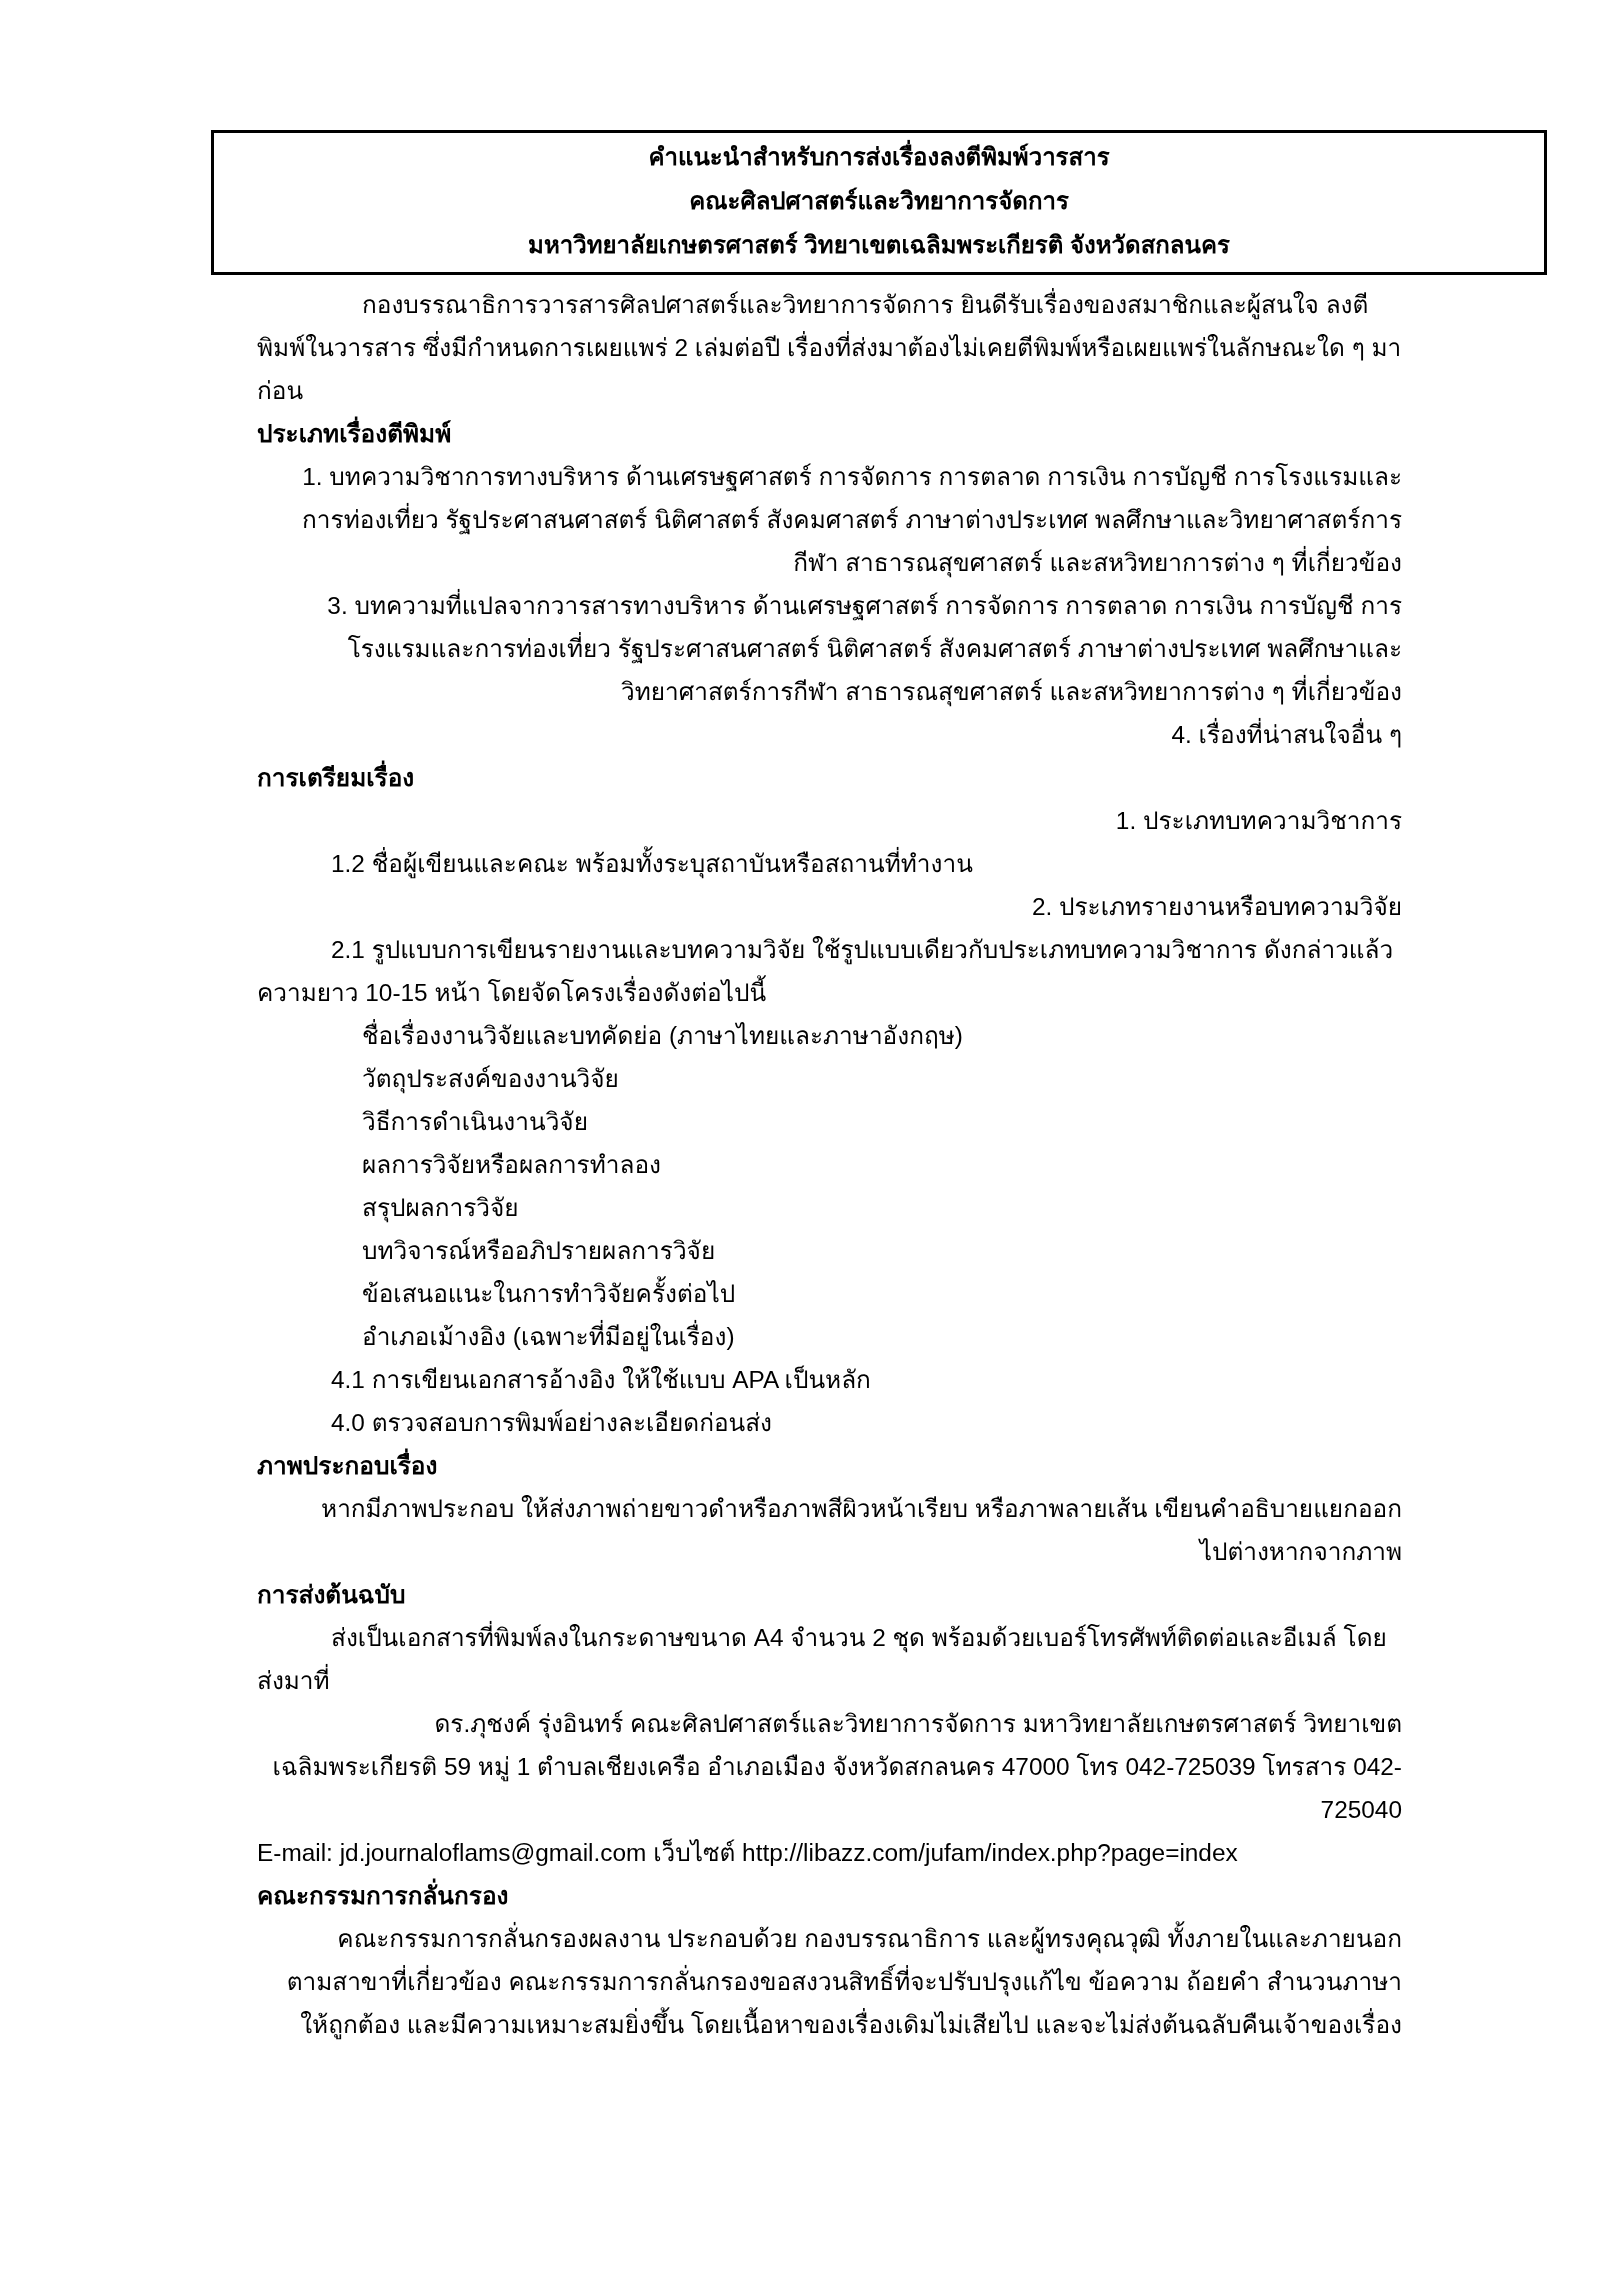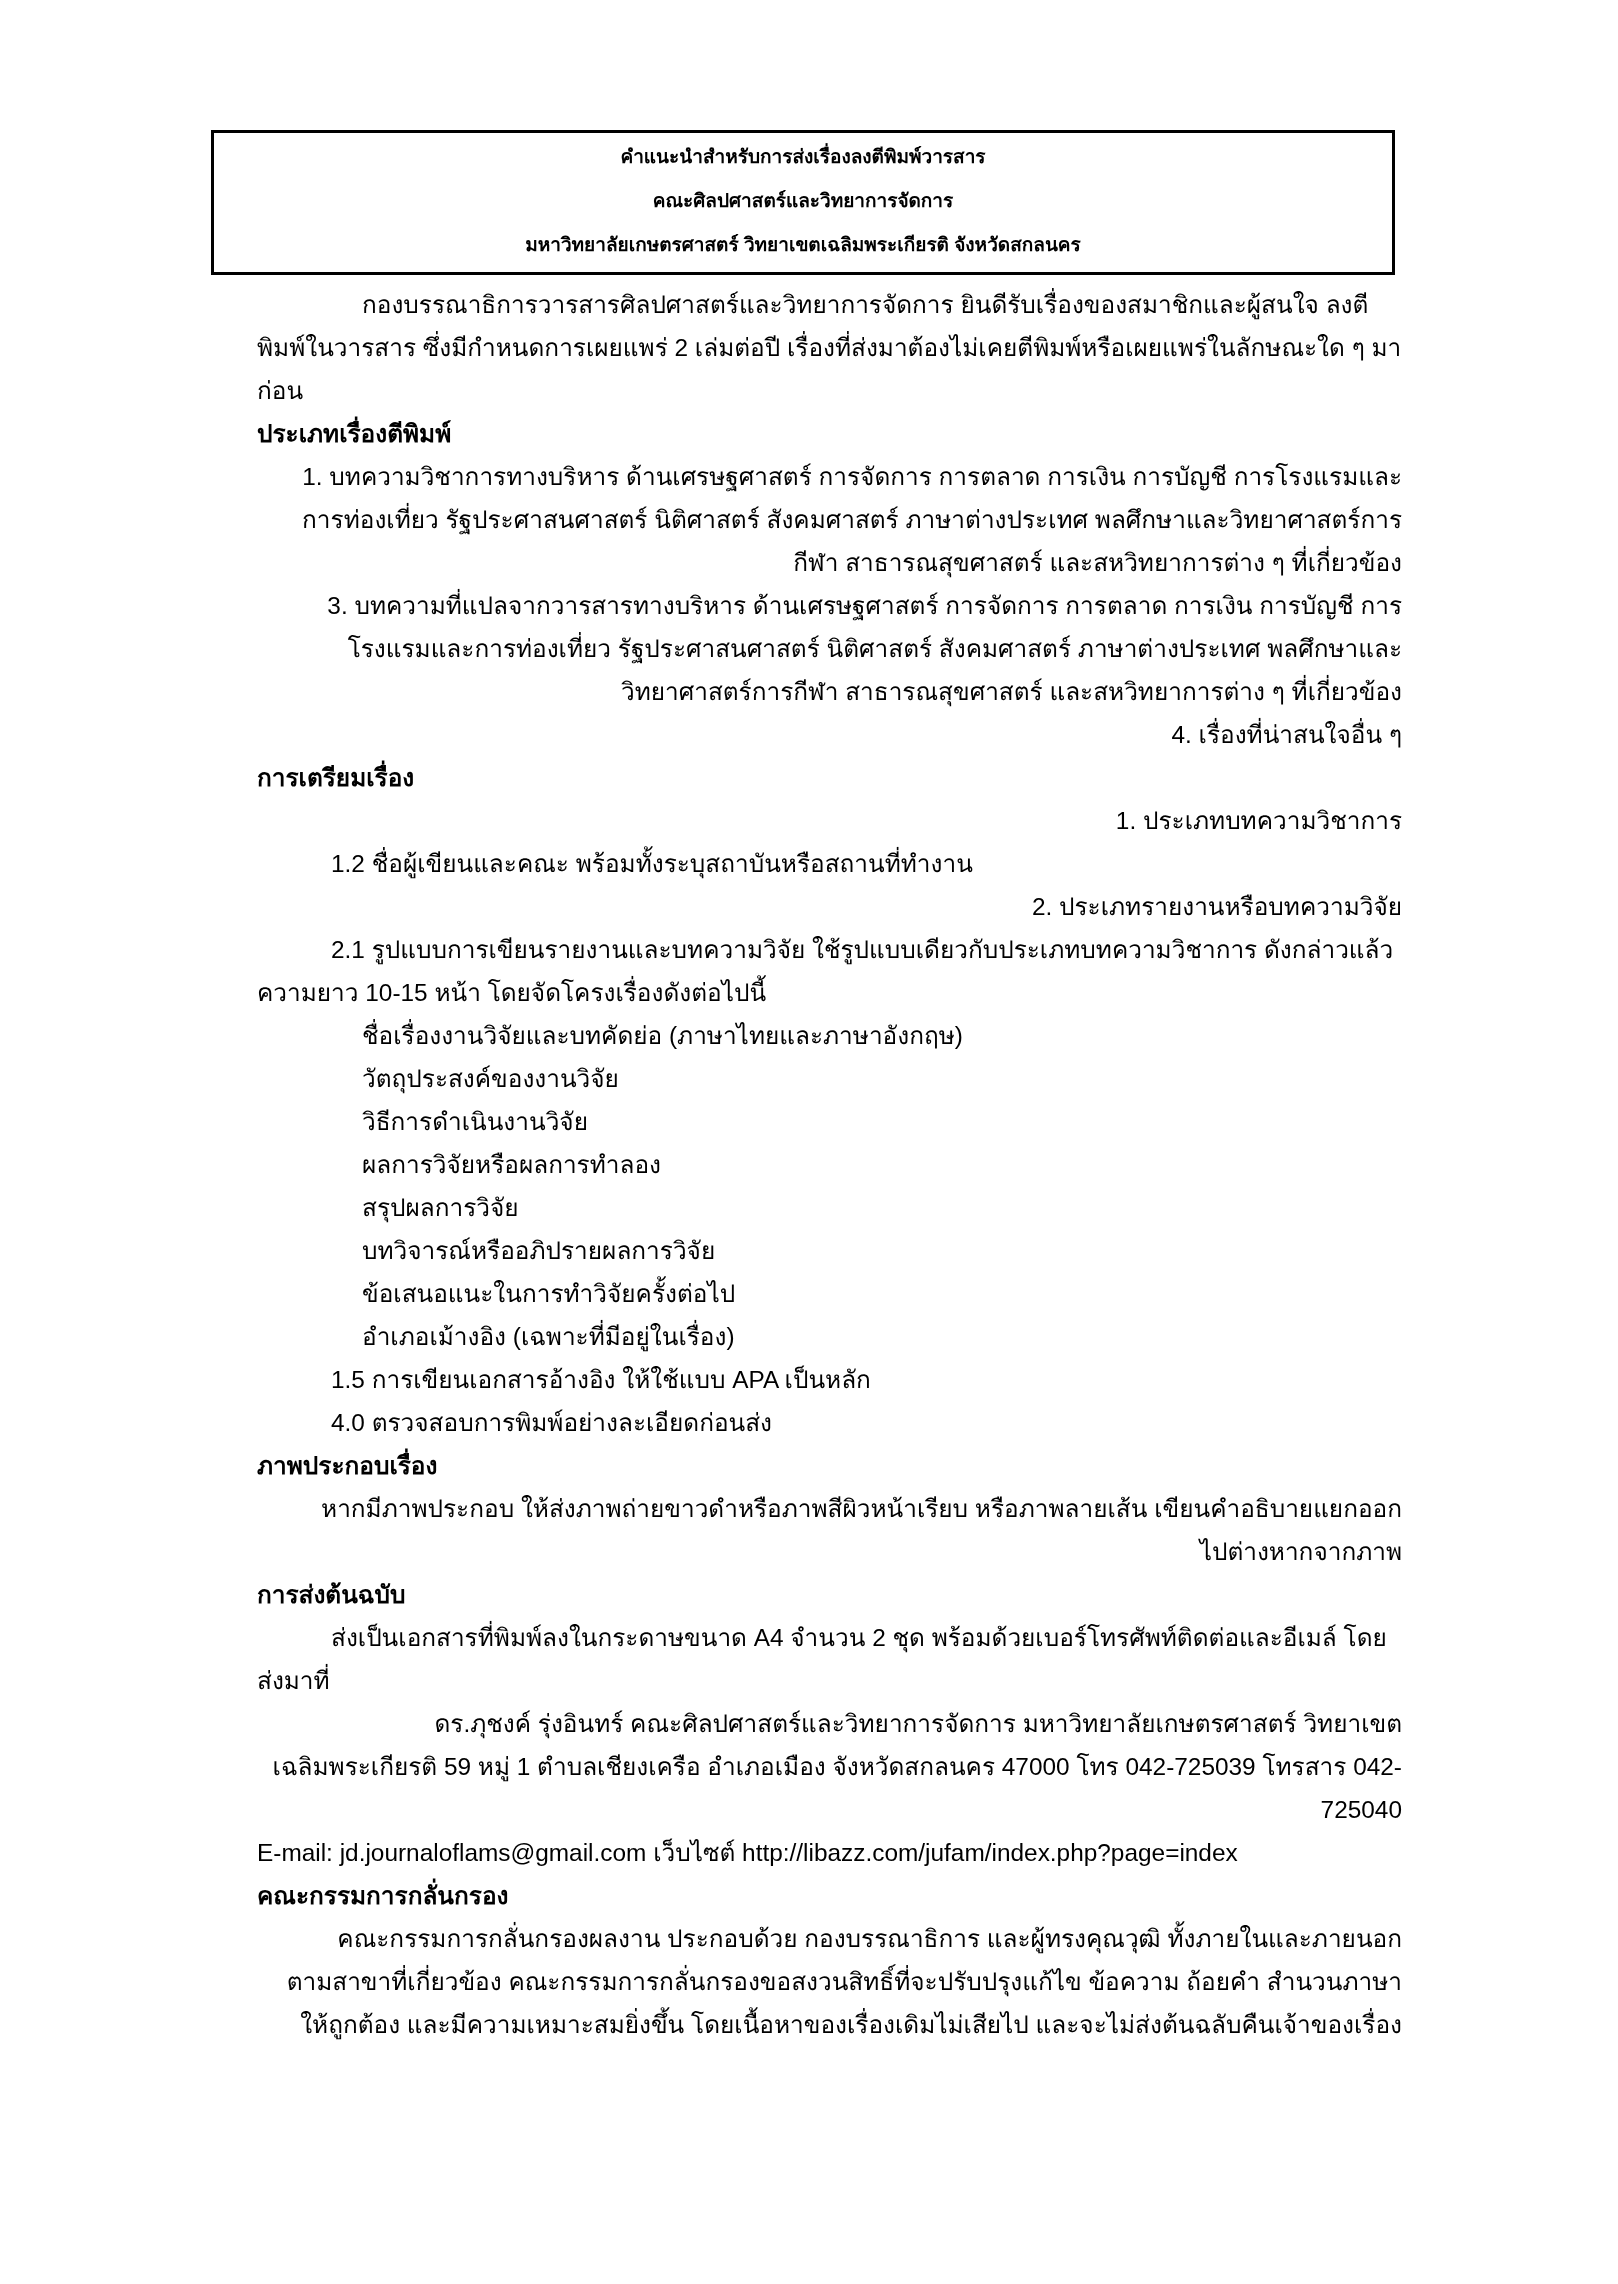--- a/index.html
+++ b/index.html
@@ -8,25 +8,25 @@
     width:1619px;height:2284px;
     margin:0 auto;
     background:#ffffff;
     color:#000000;
     font-family:"Liberation Sans", sans-serif;
     overflow:hidden;
   }
   .title-box{
     box-sizing:border-box;
     position:absolute;
-    left:211px;top:130px;width:1184px;
+    left:211px;top:130px;width:1336px;
     border:3px solid #000000;
     text-align:center;
     font-weight:bold;
-    font-size:19px;
+    font-size:24px;
     line-height:44px;
     padding:2.2px 9px 5.2px 9px;
   }
   .content{
     position:absolute;
     left:257px;top:283px;width:1145px;
     font-size:24.4px;
     line-height:43px;
     text-align:left;
   }
@@ -60,21 +60,21 @@
       <div class="blk ind1">2. ประเภทรายงานหรือบทความวิจัย</div>
       <div class="blk ind2">2.1 รูปแบบการเขียนรายงานและบทความวิจัย ใช้รูปแบบเดียวกับประเภทบทความวิชาการ ดังกล่าวแล้ว ความยาว 10-15 หน้า โดยจัดโครงเรื่องดังต่อไปนี้</div>
       <div class="blk ind3">ชื่อเรื่องงานวิจัยและบทคัดย่อ (ภาษาไทยและภาษาอังกฤษ)</div>
       <div class="blk ind3">วัตถุประสงค์ของงานวิจัย</div>
       <div class="blk ind3">วิธีการดำเนินงานวิจัย</div>
       <div class="blk ind3">ผลการวิจัยหรือผลการทำลอง</div>
       <div class="blk ind3">สรุปผลการวิจัย</div>
       <div class="blk ind3">บทวิจารณ์หรืออภิปรายผลการวิจัย</div>
       <div class="blk ind3">ข้อเสนอแนะในการทำวิจัยครั้งต่อไป</div>
       <div class="blk ind3">อำเภอเม้างอิง (เฉพาะที่มีอยู่ในเรื่อง)</div>
-      <div class="blk ind2">1.5 การเขียนเอกสารอ้างอิง ให้ใช้แบบ APA เป็นหลัก</div>
+      <div class="blk ind2">4.1 การเขียนเอกสารอ้างอิง ให้ใช้แบบ APA เป็นหลัก</div>
       <div class="blk ind2">4.0 ตรวจสอบการพิมพ์อย่างละเอียดก่อนส่ง</div>
       <div class="blk h ind0">ภาพประกอบเรื่อง</div>
       <div class="blk ind1">หากมีภาพประกอบ ให้ส่งภาพถ่ายขาวดำหรือภาพสีผิวหน้าเรียบ หรือภาพลายเส้น เขียนคำอธิบายแยกออกไปต่างหากจากภาพ</div>
       <div class="blk h ind0">การส่งต้นฉบับ</div>
       <div class="blk ind2">ส่งเป็นเอกสารที่พิมพ์ลงในกระดาษขนาด A4 จำนวน 2 ชุด พร้อมด้วยเบอร์โทรศัพท์ติดต่อและอีเมล์ โดยส่งมาที่</div>
       <div class="blk ind1">ดร.ภุชงค์ รุ่งอินทร์  คณะศิลปศาสตร์และวิทยาการจัดการ มหาวิทยาลัยเกษตรศาสตร์ วิทยาเขตเฉลิมพระเกียรติ 59 หมู่ 1 ตำบลเชียงเครือ อำเภอเมือง จังหวัดสกลนคร 47000 โทร 042-725039 โทรสาร 042-725040</div>
       <div class="blk ind0">E-mail: jd.journaloflams@gmail.com  เว็บไซต์ http://libazz.com/jufam/index.php?page=index</div>
       <div class="blk h ind0">คณะกรรมการกลั่นกรอง</div>
       <div class="blk ind1">คณะกรรมการกลั่นกรองผลงาน ประกอบด้วย กองบรรณาธิการ และผู้ทรงคุณวุฒิ ทั้งภายในและภายนอกตามสาขาที่เกี่ยวข้อง คณะกรรมการกลั่นกรองขอสงวนสิทธิ์ที่จะปรับปรุงแก้ไข ข้อความ ถ้อยคำ สำนวนภาษา ให้ถูกต้อง และมีความเหมาะสมยิ่งขึ้น โดยเนื้อหาของเรื่องเดิมไม่เสียไป และจะไม่ส่งต้นฉลับคืนเจ้าของเรื่อง</div>
     </div>

